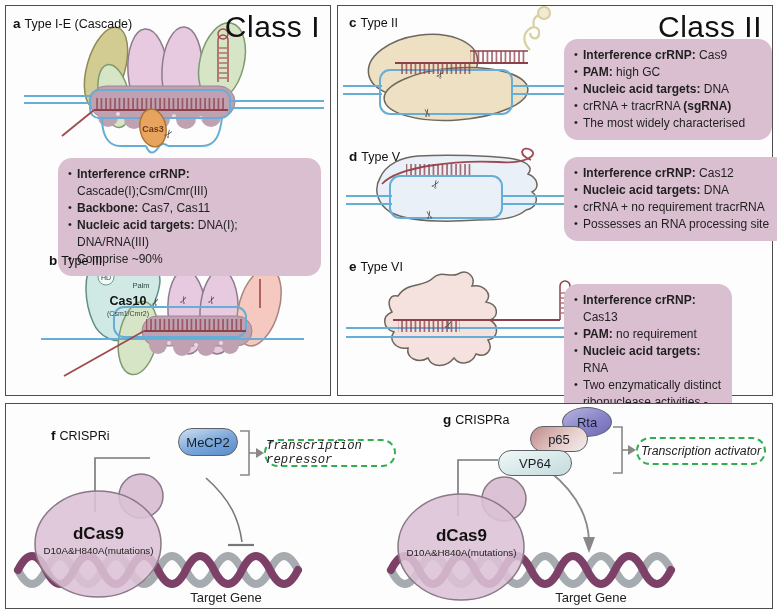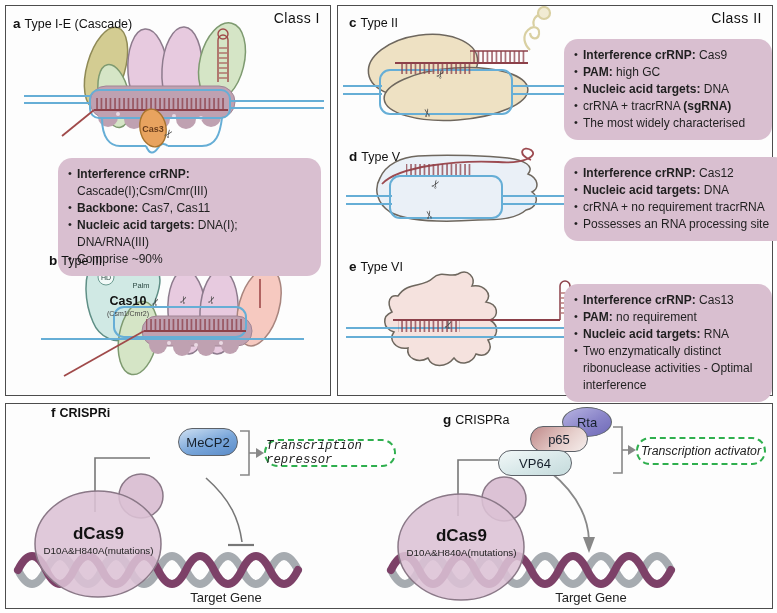--- a/index.html
+++ b/index.html
@@ -2,21 +2,21 @@
 <html><head>
 <meta charset="utf-8">
 <style>
   html,body{margin:0;padding:0;background:#ffffff;}
   #fig{position:relative;width:777px;height:613px;background:#ffffff;
        font-family:"Liberation Sans",sans-serif;color:#1a1a1a;overflow:hidden;}
   .frame{position:absolute;background:#fdfdfd;border:1.6px solid #4d4d4d;box-sizing:border-box;}
   #box-class1{left:5px;top:5px;width:326px;height:391px;}
   #box-class2{left:337px;top:5px;width:436px;height:391px;}
   #box-bottom{left:5px;top:403px;width:768px;height:206px;}
-  .class-label{position:absolute;top:4px;right:10px;font-size:14px;color:#111;letter-spacing:.5px;}
+  .class-label{position:absolute;top:4px;right:10px;font-size:30px;color:#111;letter-spacing:.5px;}
   .plabel{position:absolute;font-size:12.5px;color:#111;white-space:nowrap;}
   .plabel b{font-size:13.5px;margin-right:4px;}
   .note{position:absolute;margin:0;padding:8px 10px;list-style:none;background:#d9bfd0;border-radius:14px;
         font-size:12px;line-height:1.42;color:#1f1f1f;box-sizing:border-box;}
   .note li{padding-left:9px;position:relative;}
   .note li::before{content:"\2022";position:absolute;left:0;top:0;font-size:11px;color:#1f1f1f;}
   .note .b{font-weight:bold;}
   svg{position:absolute;left:0;top:0;}
   .pill{position:absolute;display:flex;align-items:center;justify-content:center;
         border:1.4px solid #5c6168;border-radius:14px;font-size:13px;color:#16202c;box-sizing:border-box;}
@@ -229,21 +229,21 @@
     <ul class="note" style="left:226px;top:151px;width:224px;">
       <li><span class="b">Interference crRNP:</span><span> Cas12</span></li>
       <li><span class="b">Nucleic acid targets:</span><span> DNA</span></li>
       <li><span>crRNA + no requirement tracrRNA</span></li>
       <li><span>Possesses an RNA processing site</span></li>
     </ul>
 
     <div class="plabel" style="left:11px;top:253px;">
       <b>e</b><span>Type VI</span>
     </div>
-    <ul class="note" style="left:226px;top:278px;width:208px;">
+    <ul class="note" style="left:226px;top:278px;width:168px;">
       <li><span class="b">Interference crRNP:</span><span> Cas13</span></li>
       <li><span class="b">PAM:</span><span> no requirement</span></li>
       <li><span class="b">Nucleic acid targets:</span><span> RNA</span></li>
       <li><span>Two enzymatically distinct ribonuclease activities - Optimal interference</span></li>
     </ul>
   </div>
 
   <div class="frame" id="box-bottom">
     <svg width="768" height="206" viewBox="0 0 768 206">
 
@@ -275,21 +275,21 @@
         <circle cx="135" cy="92" r="22" fill="#dcc2d5" stroke="#8a7887" stroke-width="1.5"></circle>
         <ellipse cx="92" cy="140" rx="63" ry="53" fill="#dcc2d5" fill-opacity="0.88" stroke="#8a7887" stroke-width="1.5"></ellipse>
       </g>
 
       <g>
         <circle cx="498" cy="95" r="22" fill="#dcc2d5" stroke="#8a7887" stroke-width="1.5"></circle>
         <ellipse cx="455" cy="143" rx="63" ry="53" fill="#dcc2d5" fill-opacity="0.88" stroke="#8a7887" stroke-width="1.5"></ellipse>
       </g>
     </svg>
 
-    <div class="plabel" style="left:45px;top:1px;font-weight:bold;">
+    <div class="plabel" style="left:45px;top:24px;">
       <b>f</b><span>CRISPRi</span>
     </div>
     <div class="pill" style="left:172px;top:24px;width:60px;height:28px;background:linear-gradient(160deg,#cfe0f2 0%,#79a6da 55%,#5b8cc9 100%);">
       <span>MeCP2</span>
     </div>
     <div class="oval-green" style="left:258px;top:35px;width:132px;height:28px;font-family:Liberation Mono, monospace;">
       <span>Transcription repressor</span>
     </div>
     <div class="blobtext dcas9-name" style="left:30px;top:120px;width:125px;">dCas9</div>
     <div class="blobtext dcas9-mut" style="left:17px;top:141px;width:151px;">D10A&amp;H840A(mutations)</div>

